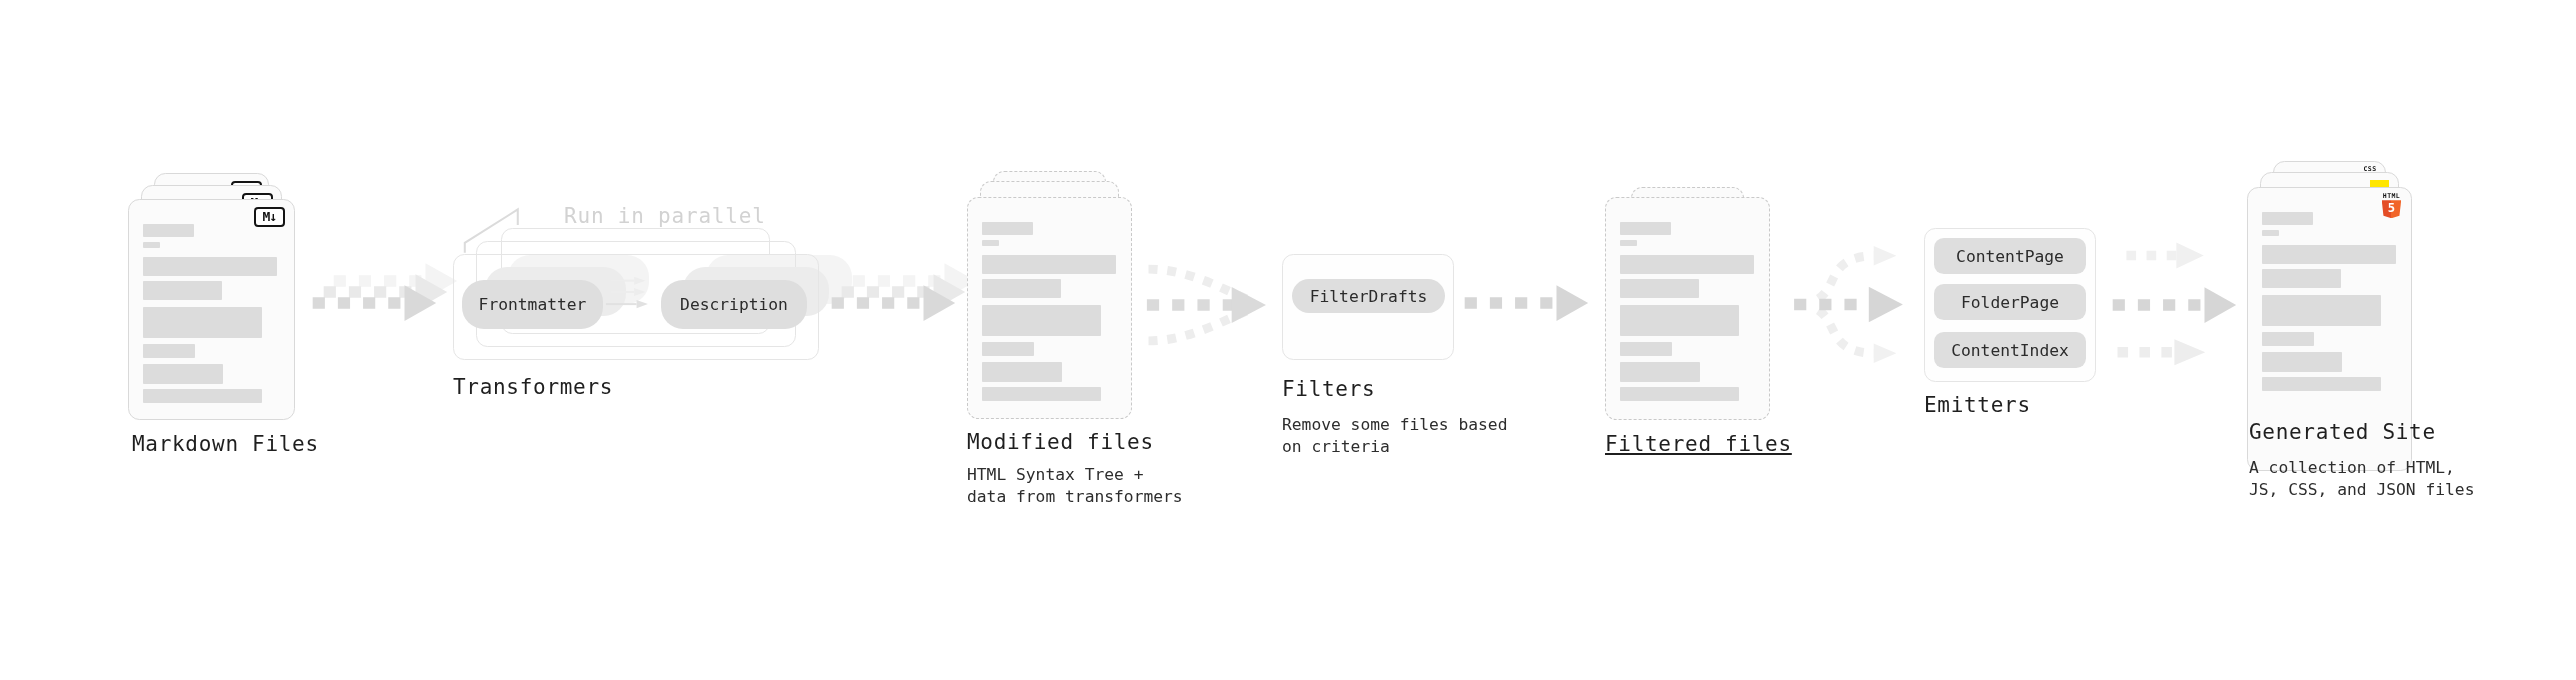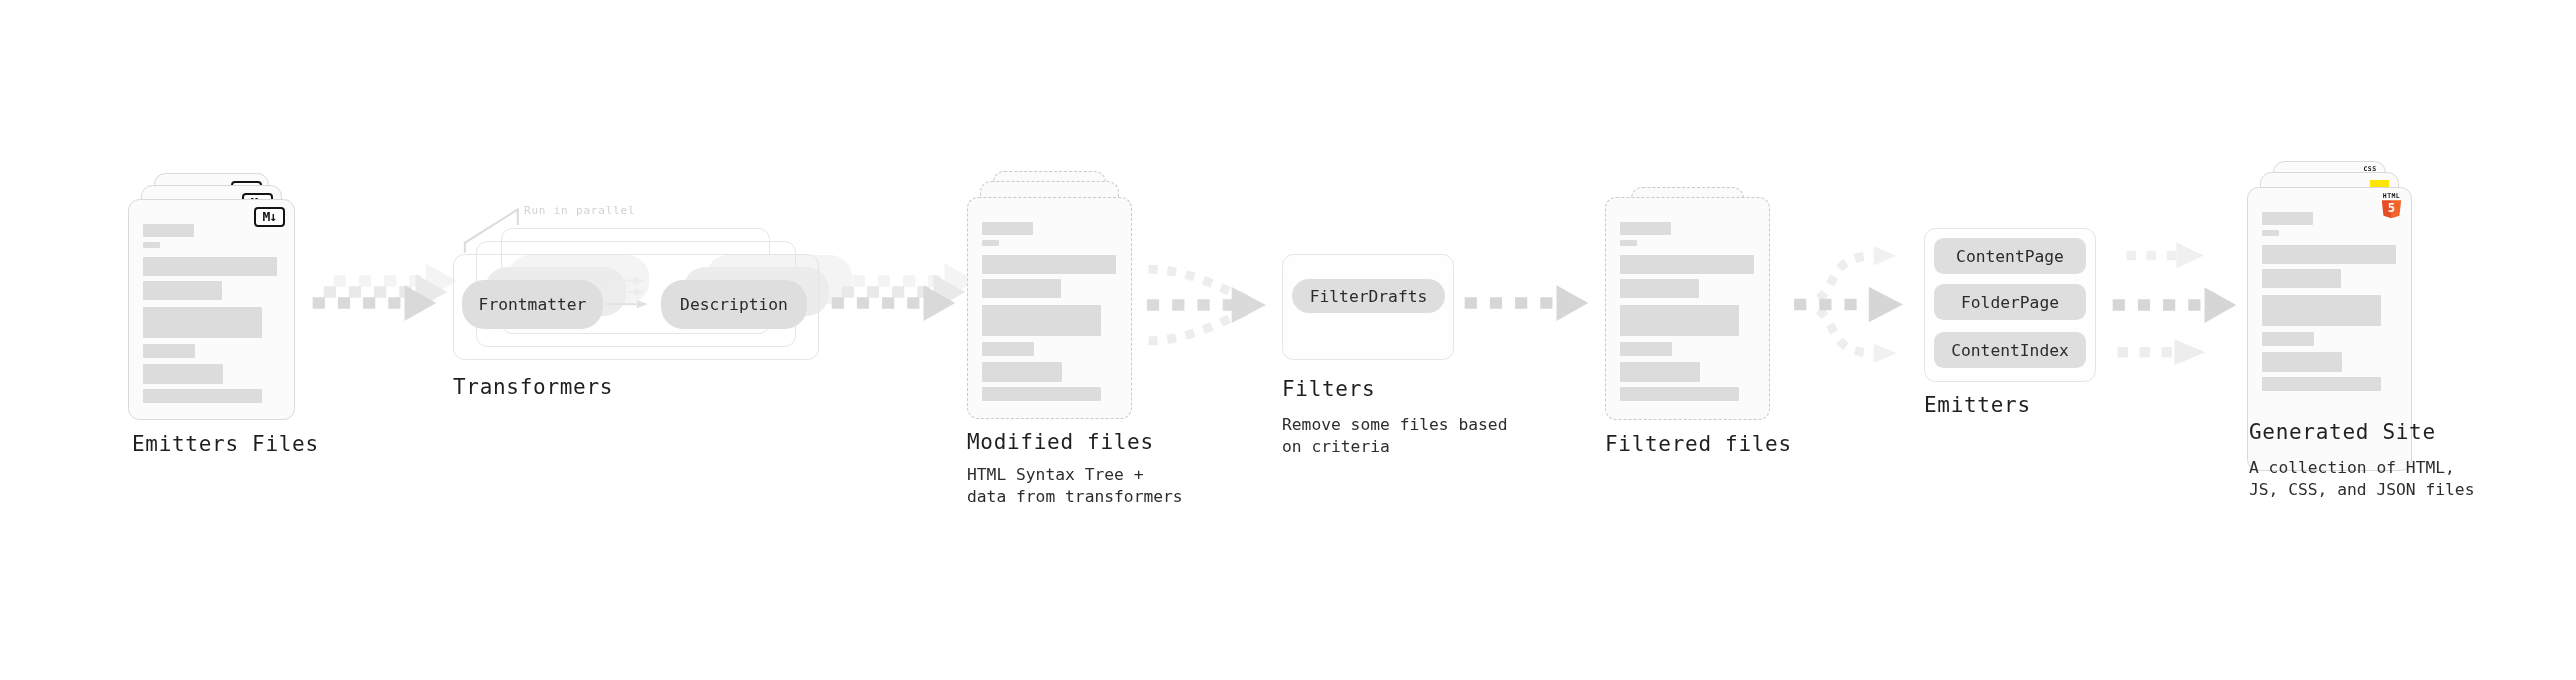--- a/index.html
+++ b/index.html
@@ -47,21 +47,21 @@
     display:flex;align-items:center;justify-content:center;
     font-size:16.3px;color:#2b2b2b;white-space:nowrap;
   }
   .pill.g1{background:#ececec;color:transparent;}
   .pill.g2{background:#f4f4f4;color:transparent;}
   
   .node-label{position:absolute;font-size:21px;color:#1f1f1f;letter-spacing:0.7px;white-space:nowrap;}
   .node-sub{position:absolute;font-size:16.3px;line-height:22px;color:#2d2d2d;white-space:pre-line;}
   .notes{position:absolute;font-size:16.3px;line-height:21px;color:#2d2d2d;}
   .notes .bullet{padding-left:7.3px;white-space:nowrap;}
-  .annot{position:absolute;font-size:11px;color:#d2d2d2;letter-spacing:0.8px;white-space:nowrap;}
+  .annot{position:absolute;font-size:21px;color:#d2d2d2;letter-spacing:0.8px;white-space:nowrap;margin-left:40px;}
   .arr{position:absolute;}
 </style>
 </head>
 <body>
 
 <div class="canvas">
 
   <div class="card" style="left:154px;top:173px;width:115px;height:65px;">
     <div class="md-icon" style="right:6.5px;">M↓</div>
   </div>
@@ -72,21 +72,21 @@
     <div class="md-icon">M↓</div>
     <div class="bar b1"></div>
     <div class="bar b2"></div>
     <div class="bar b3"></div>
     <div class="bar b4"></div>
     <div class="bar b5"></div>
     <div class="bar b6"></div>
     <div class="bar b7"></div>
     <div class="bar b8"></div>
   </div>
-  <div class="node-label" style="left:132px;top:432px;">Emitters Files</div>
+  <div class="node-label" style="left:132px;top:432px;">Markdown Files</div>
 
   <svg class="arr" style="left:328px;top:258px;" width="130" height="46" viewBox="0 0 160 56">
     <line x1="7" y1="28" x2="122" y2="28" stroke="#f4f4f4" stroke-width="14" stroke-dasharray="15 16"></line>
     <polygon points="120,6 159,28 120,50" fill="#f4f4f4"></polygon>
   </svg>
   <svg class="arr" style="left:318px;top:269px;" width="130" height="46" viewBox="0 0 160 56">
     <line x1="7" y1="28" x2="122" y2="28" stroke="#e9e9e9" stroke-width="14" stroke-dasharray="15 16"></line>
     <polygon points="120,6 159,28 120,50" fill="#e9e9e9"></polygon>
   </svg>
   <svg class="arr" style="left:307px;top:280px;" width="130" height="46" viewBox="0 0 160 56">
@@ -169,21 +169,21 @@
   <div class="card dashed" style="left:1605px;top:197px;width:165px;height:223px;">
     <div class="bar b1"></div>
     <div class="bar b2"></div>
     <div class="bar b3"></div>
     <div class="bar b4"></div>
     <div class="bar b5"></div>
     <div class="bar b6"></div>
     <div class="bar b7"></div>
     <div class="bar b8"></div>
   </div>
-  <div class="node-label" style="left:1605px;top:432px;">Filtered files</div>
+  <div class="node-label" style="left:1605px;top:432px;text-decoration:underline;">Filtered files</div>
 
   <svg class="arr" style="left:1789px;top:242px;" width="132" height="125" viewBox="0 0 162 154">
     <path d="M36,70 C60,54 48,18 104,17" stroke="#eeeeee" stroke-width="11" stroke-dasharray="11 12" fill="none"></path>
     <polygon points="104,5 132,17 104,29" fill="#f1f1f1"></polygon>
     <path d="M36,84 C60,100 48,136 104,137" stroke="#eeeeee" stroke-width="11" stroke-dasharray="11 12" fill="none"></path>
     <polygon points="104,125 132,137 104,149" fill="#f1f1f1"></polygon>
     <line x1="6" y1="77" x2="100" y2="77" stroke="#d6d6d6" stroke-width="14" stroke-dasharray="15 16"></line>
     <polygon points="98,55 140,77 98,99" fill="#d6d6d6"></polygon>
   </svg>
 

